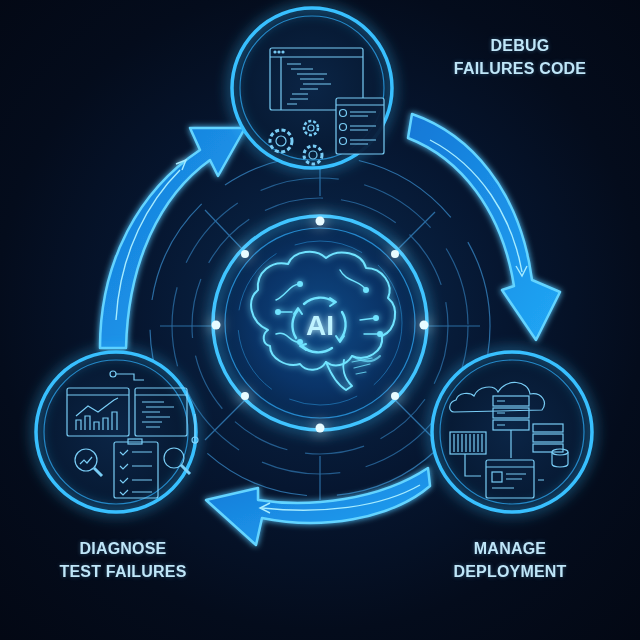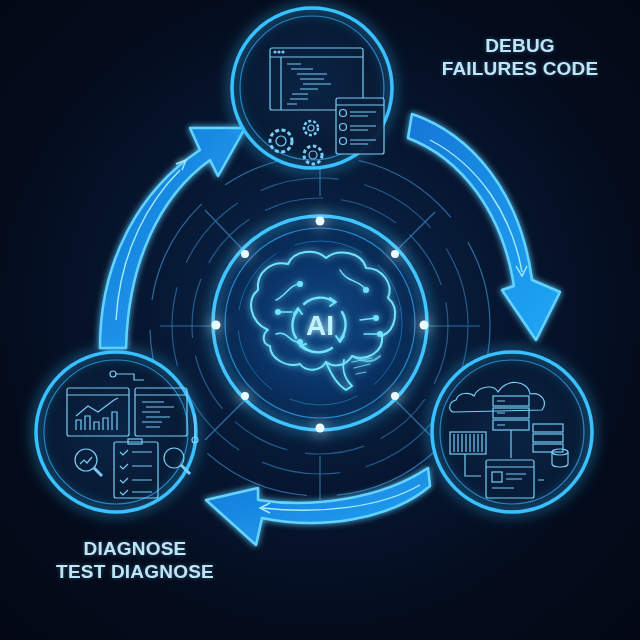--- a/index.html
+++ b/index.html
@@ -1,23 +1,23 @@
 <!DOCTYPE html>
 <html><head>
 <meta charset="utf-8">
 <style>
   html, body { margin:0; padding:0; }
   body { width:640px; height:640px; overflow:hidden; background:#040a16; font-family:"Liberation Sans", sans-serif; }
   #stage { position:relative; width:640px; height:640px;
     background: radial-gradient(circle at 50% 48%, #0d2a4e 0%, #082040 20%, #061630 40%, #040c1c 70%, #030814 100%); }
   svg#art { position:absolute; left:0; top:0; }
-  .label { position:absolute; color:#bfe6f8; font-weight:bold; font-size:19px; line-height:23px; text-align:center; letter-spacing:0.2px;
+  .label { position:absolute; color:#bfe6f8; font-weight:bold; font-size:16px; line-height:23px; text-align:center; letter-spacing:0.2px;
     text-shadow: 0 0 4px rgba(120,200,255,0.35); }
   #lbl-debug { left:420px; top:34px; width:200px; }
-  #lbl-diag { left:40px; top:537px; width:190px; }
+  #lbl-diag { left:28px; top:537px; width:190px; }
   #lbl-deploy { left:410px; top:537px; width:200px; }
 </style>
 </head>
 <body>
 
 <div id="stage">
 <svg id="art" width="640" height="640" viewBox="0 0 640 640" xmlns="http://www.w3.org/2000/svg">
   <defs>
     <filter id="glow" x="-50%" y="-50%" width="200%" height="200%">
       <feGaussianBlur stdDeviation="3" result="b"></feGaussianBlur>
@@ -201,15 +201,19 @@
     </g>
   </g>
 </svg>
 
 <div class="label" id="lbl-debug">
   <div>DEBUG</div>
   <div>FAILURES CODE</div>
 </div>
 <div class="label" id="lbl-diag">
   <div>DIAGNOSE</div>
-  <div>TEST DIAGNOSE</div>
+  <div>TEST FAILURES</div>
+</div>
+<div class="label" id="lbl-deploy">
+  <div>MANAGE</div>
+  <div>DEPLOYMENT</div>
 </div>
 </div>
 
 </body></html>

